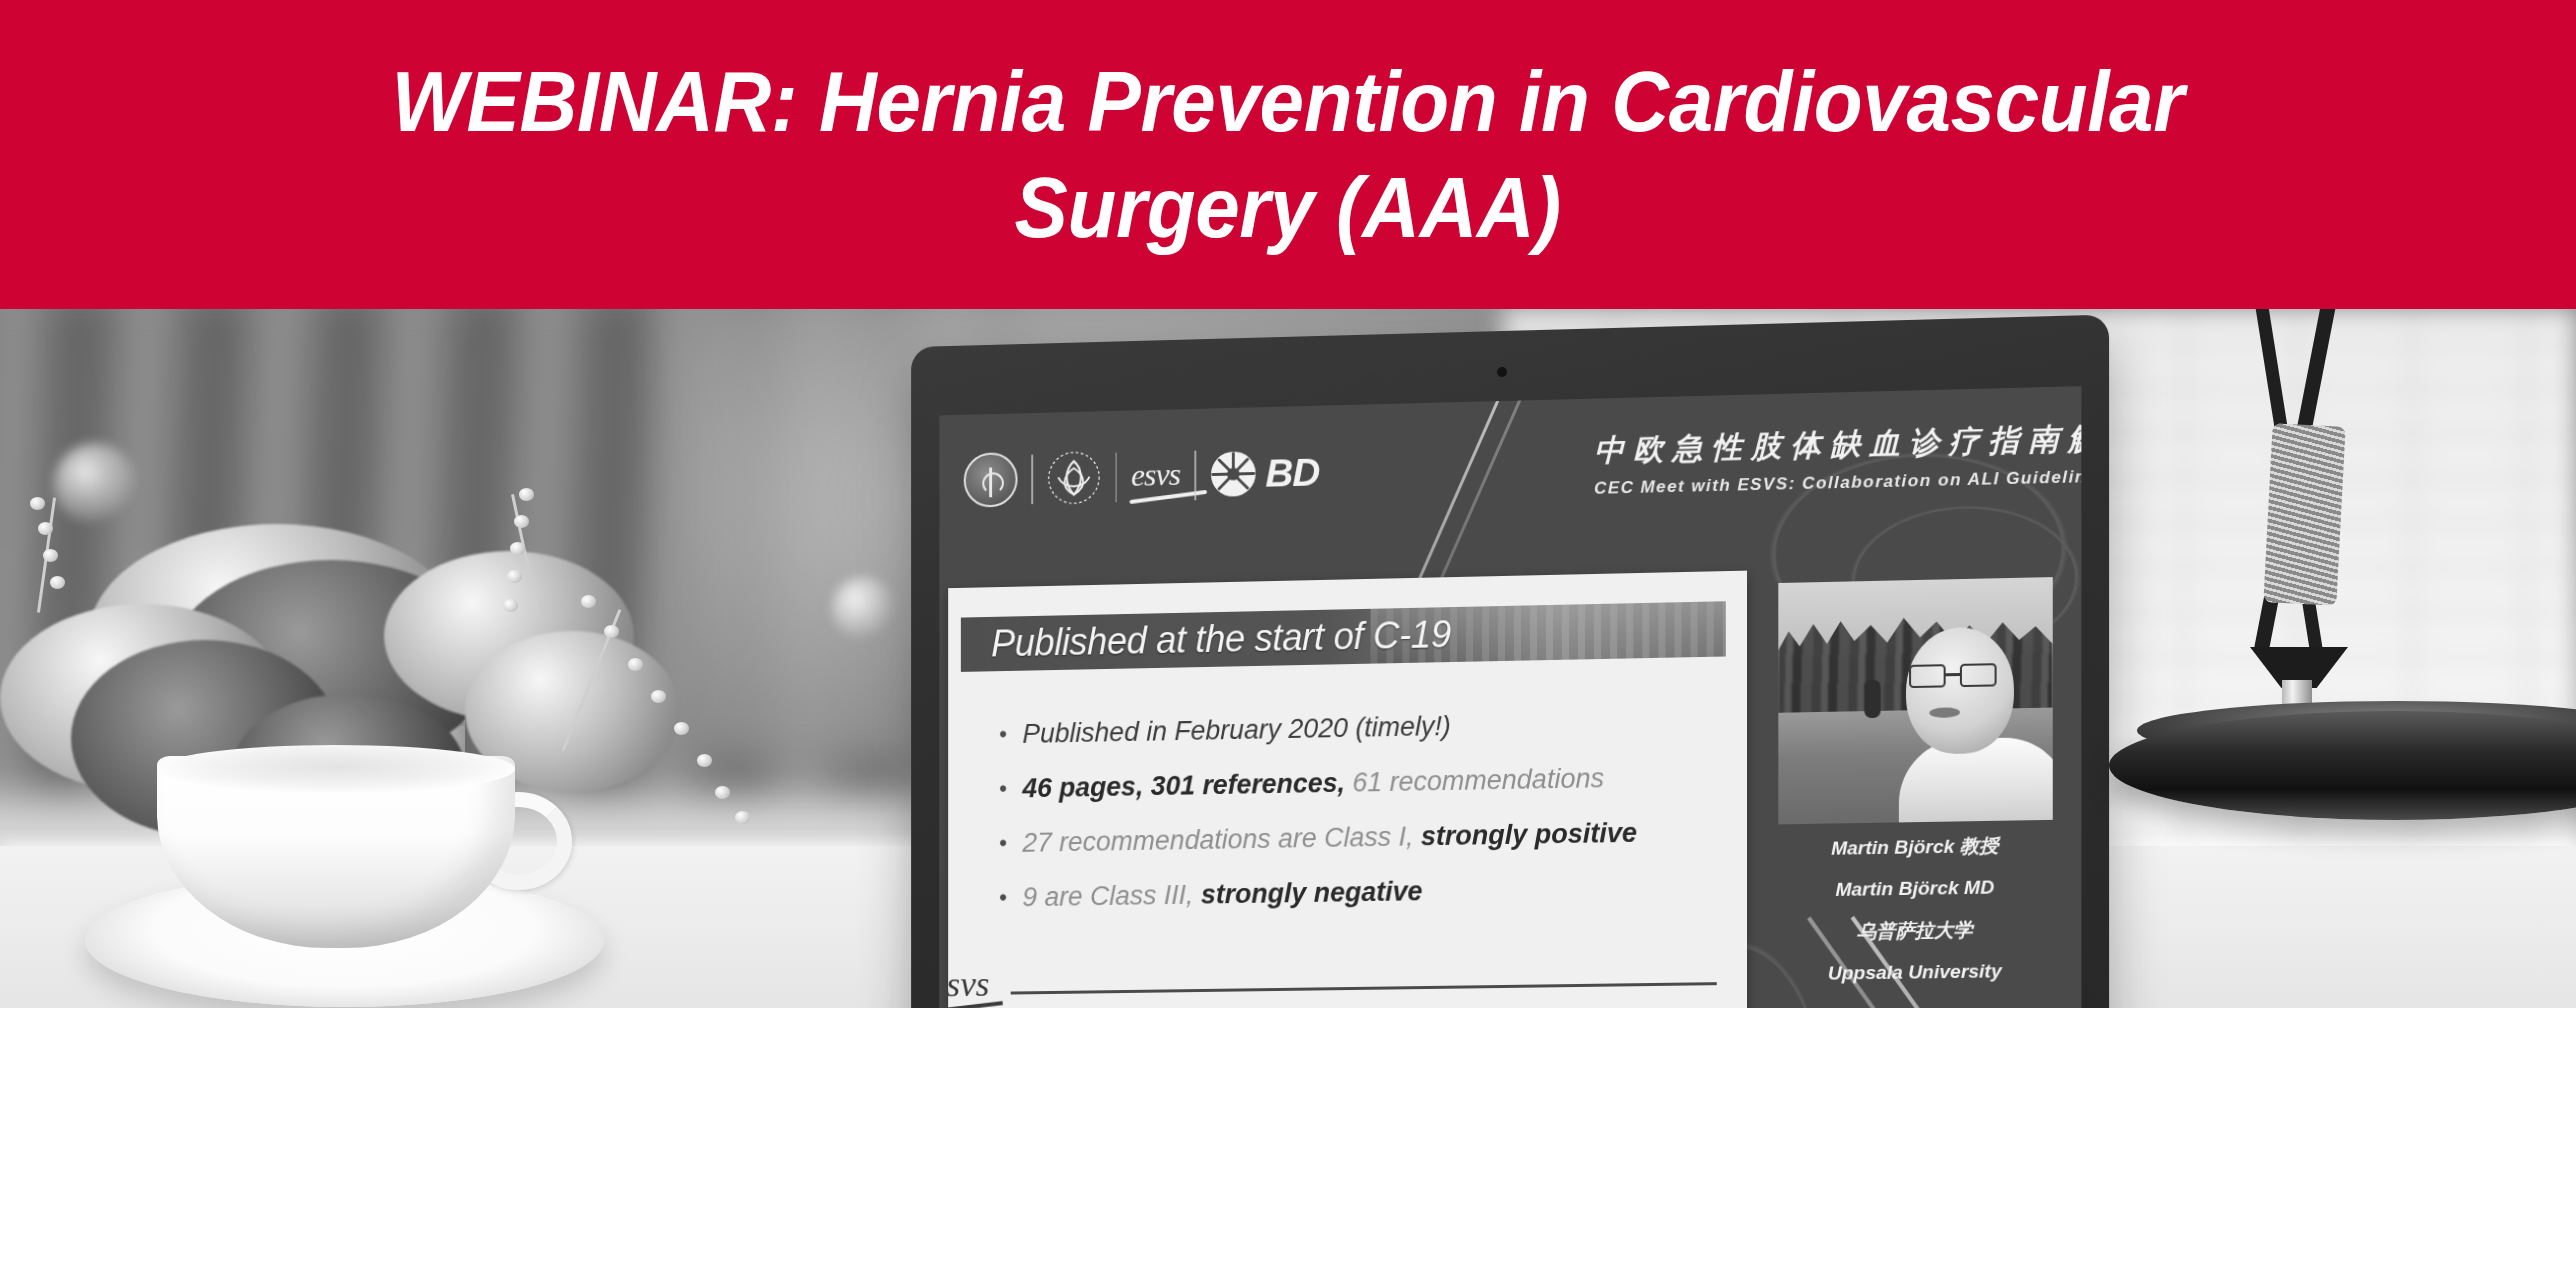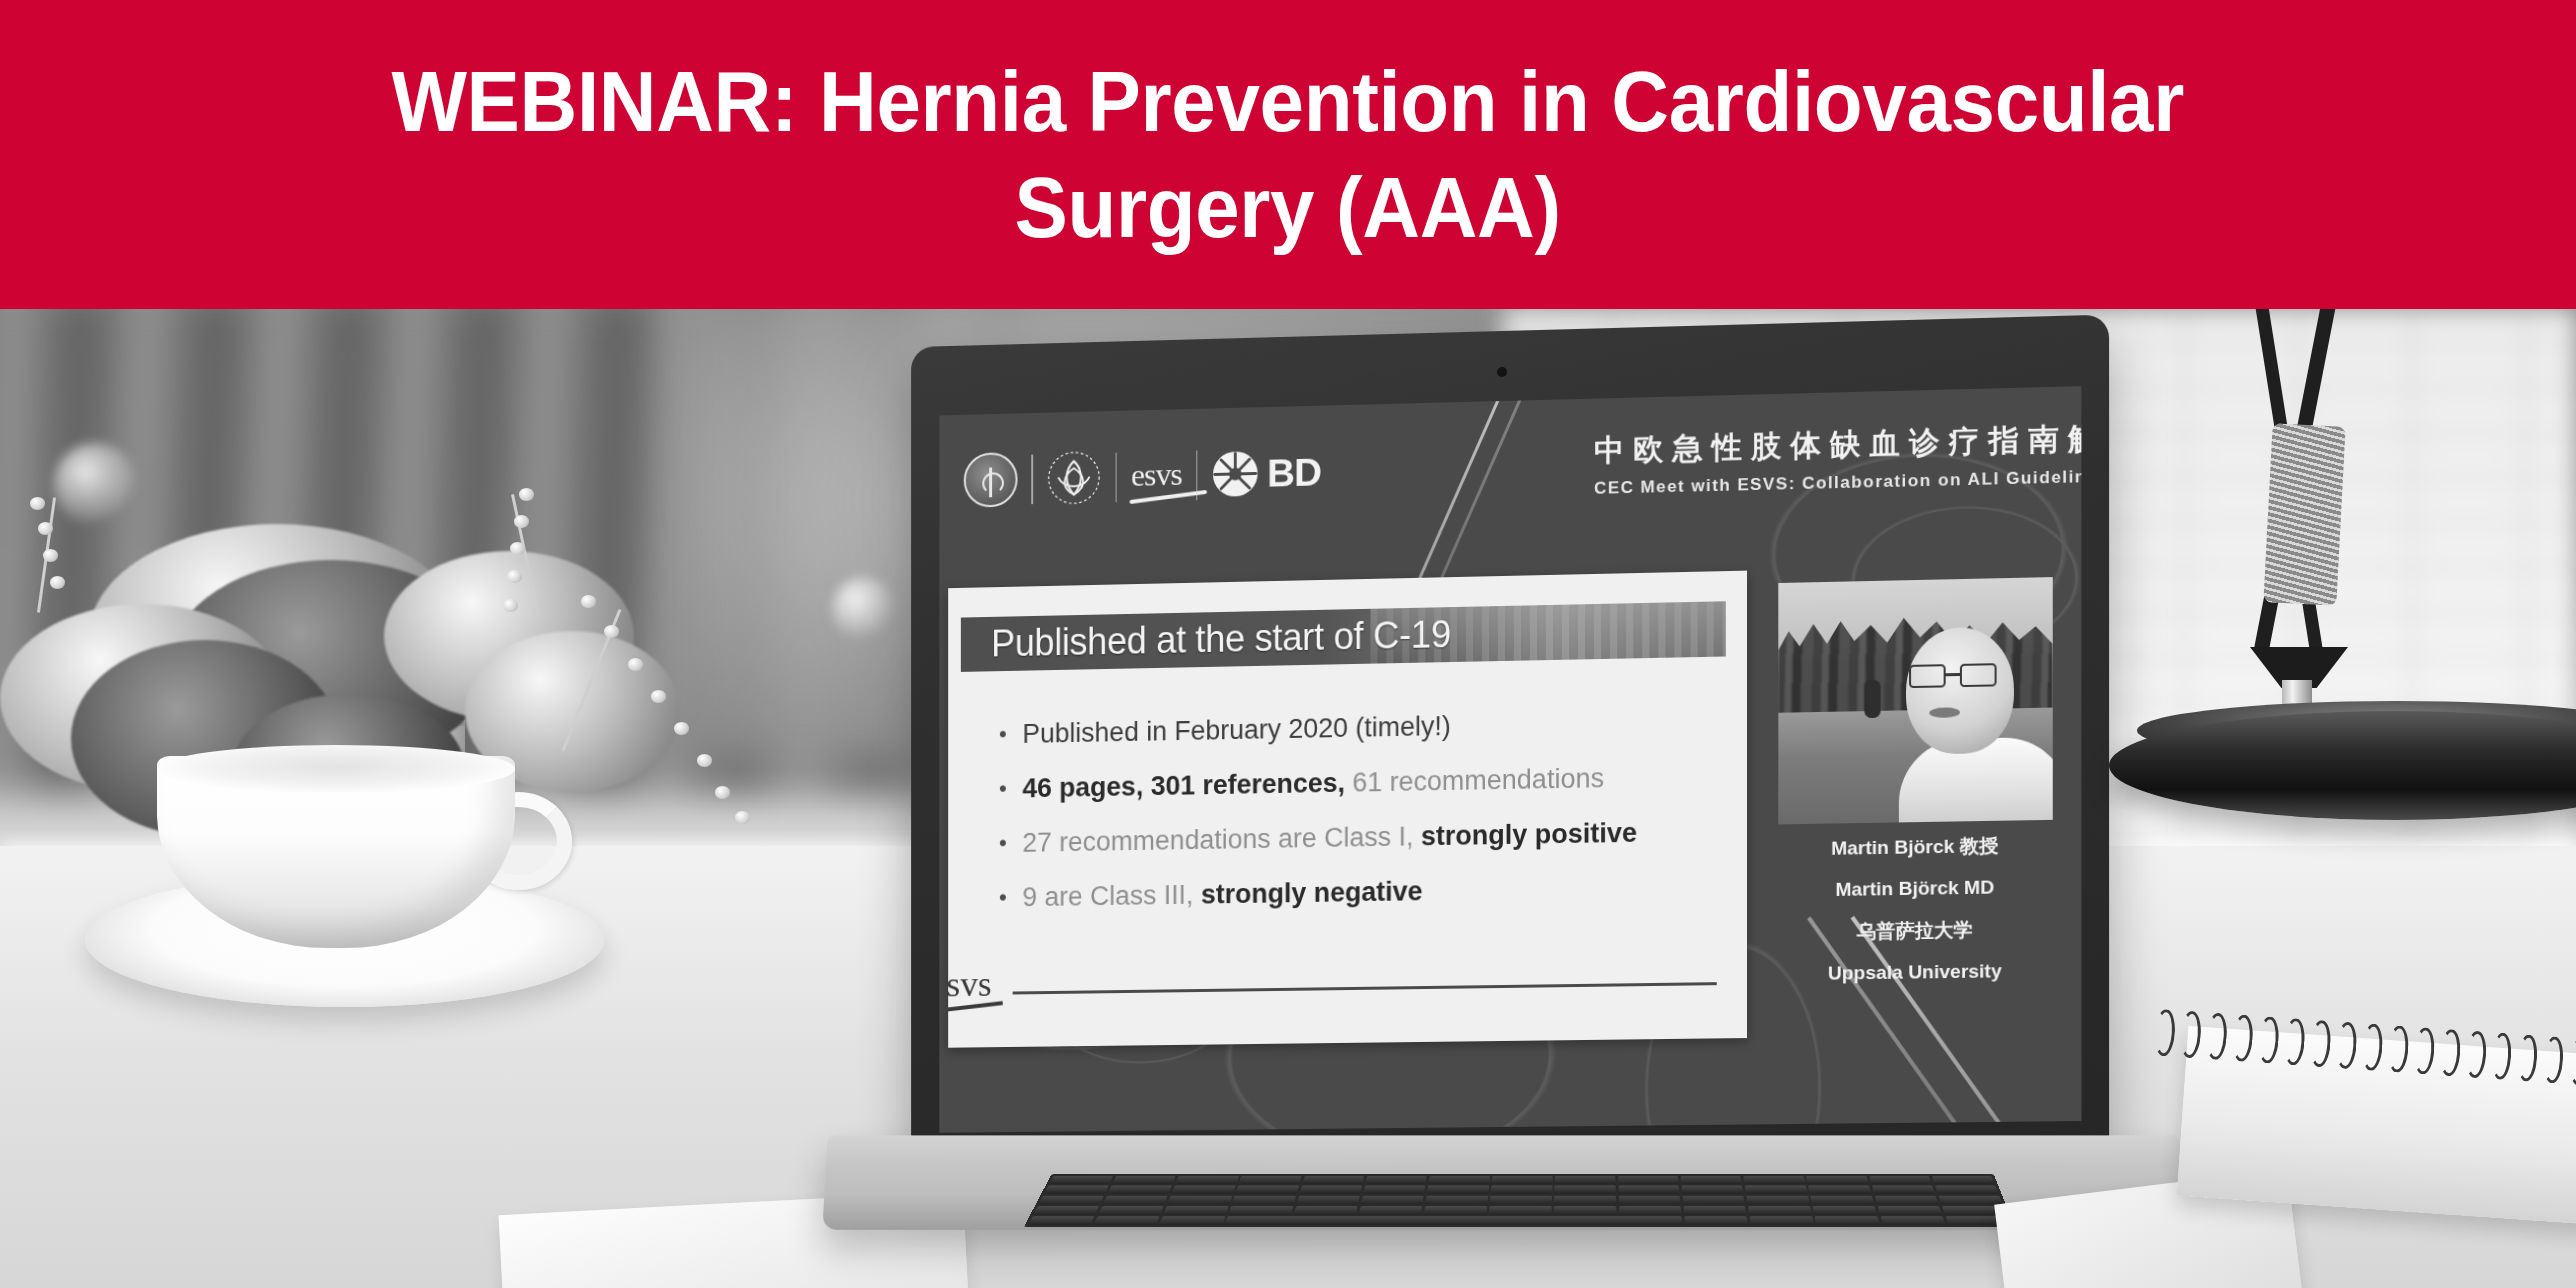--- a/index.html
+++ b/index.html
@@ -1,19 +1,19 @@
 <!DOCTYPE html>
 <html style="font-size:14.3px"><head>
 <meta charset="utf-8">
 <style>
   * { margin:0; padding:0; box-sizing:border-box; }
   html,body { width:2576px; height:1288px; overflow:hidden; background:#fff;
     font-family:"Liberation Sans", sans-serif; }
 
-  #stage { position:relative; width:2576px; height:1288px; overflow:hidden; }
+  #stage { position:relative; width:2576px; height:1008px; overflow:hidden;font-style:italic; }
 
   
   #banner {
     position:absolute; left:0; top:0; width:2576px; height:309px;
     background:#CE0333; z-index:40;
     display:flex; flex-direction:column; align-items:center; justify-content:center;
   }
   .banner-line {
     color:#ffffff; font-weight:700; letter-spacing:-0.4px;
     font-size:86px; line-height:1.08; text-align:center;

